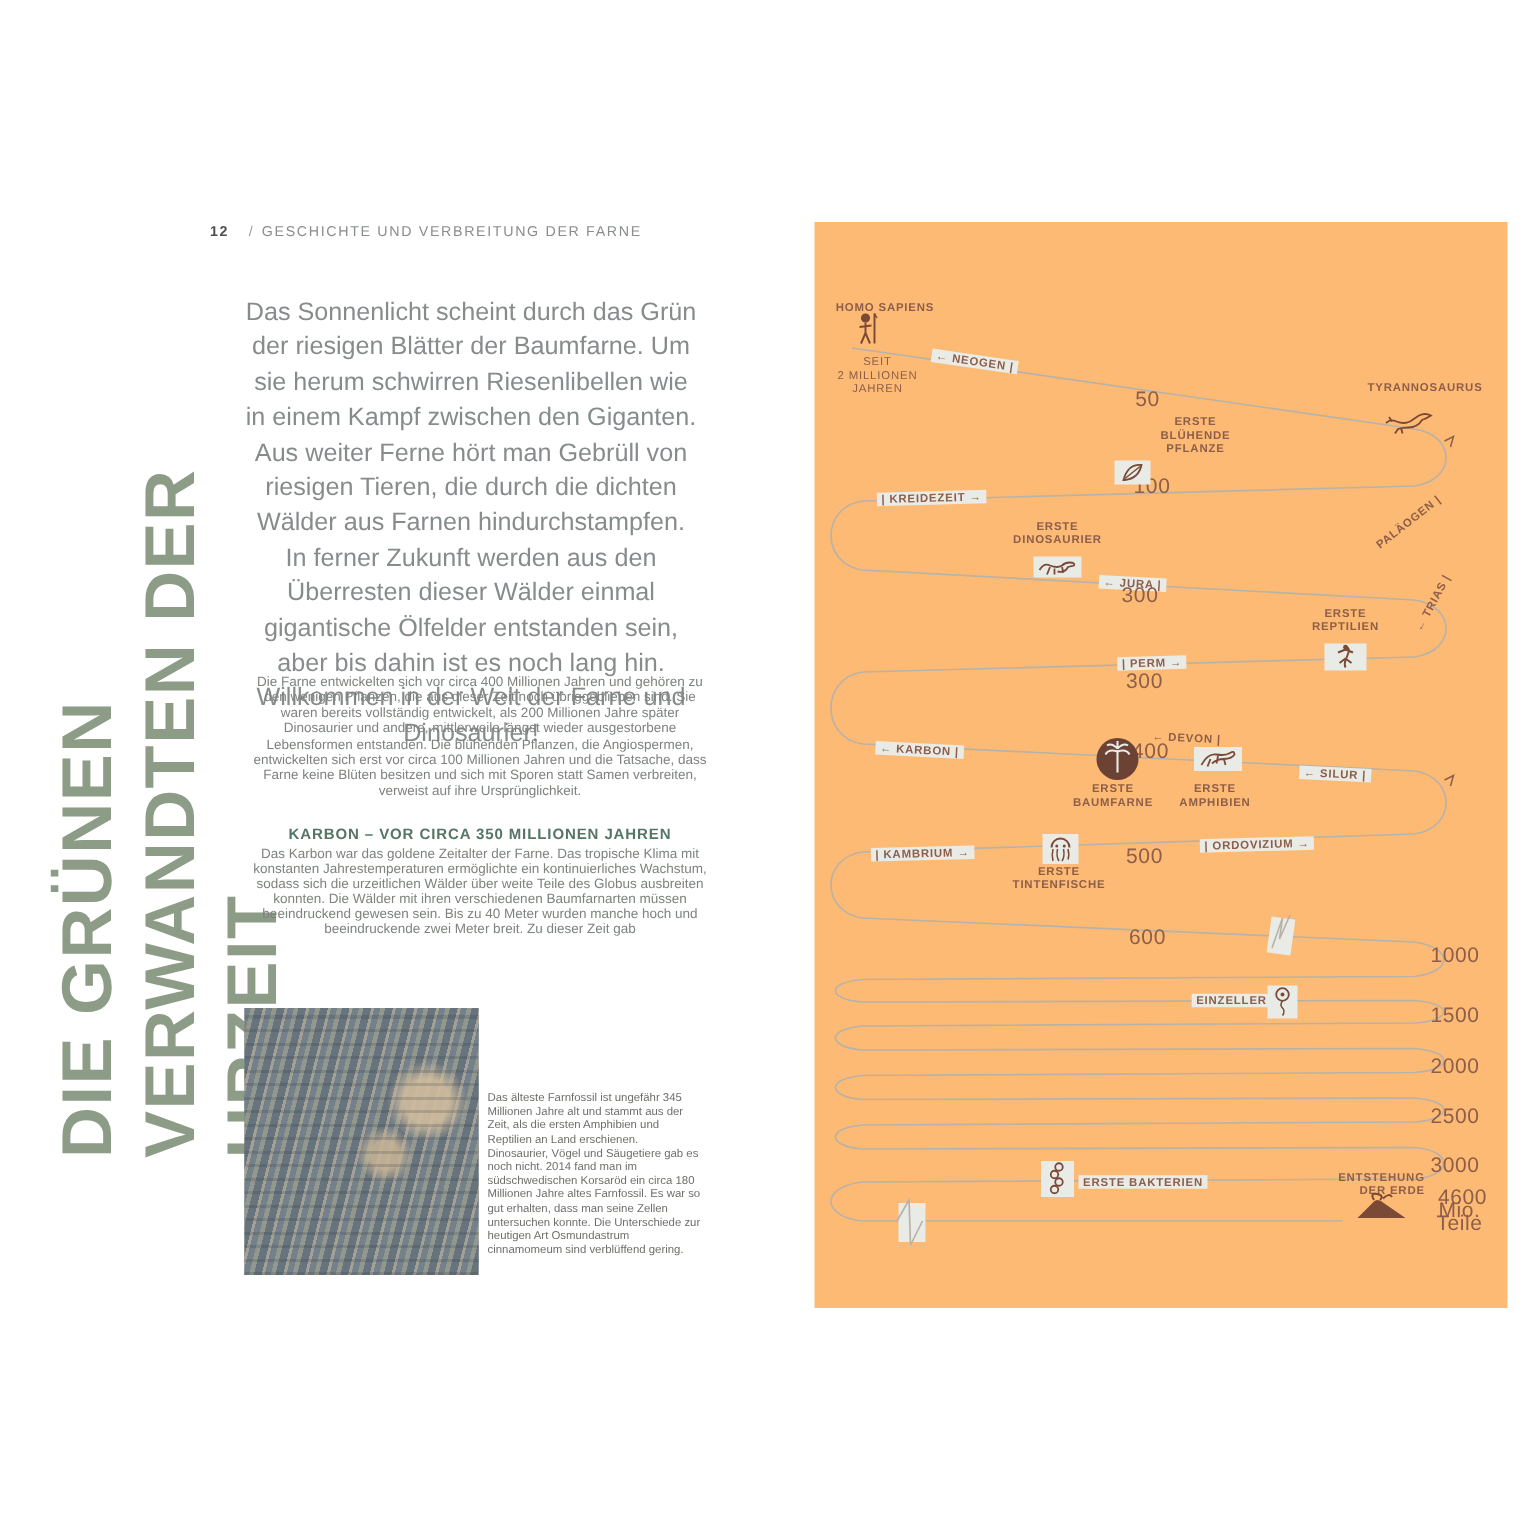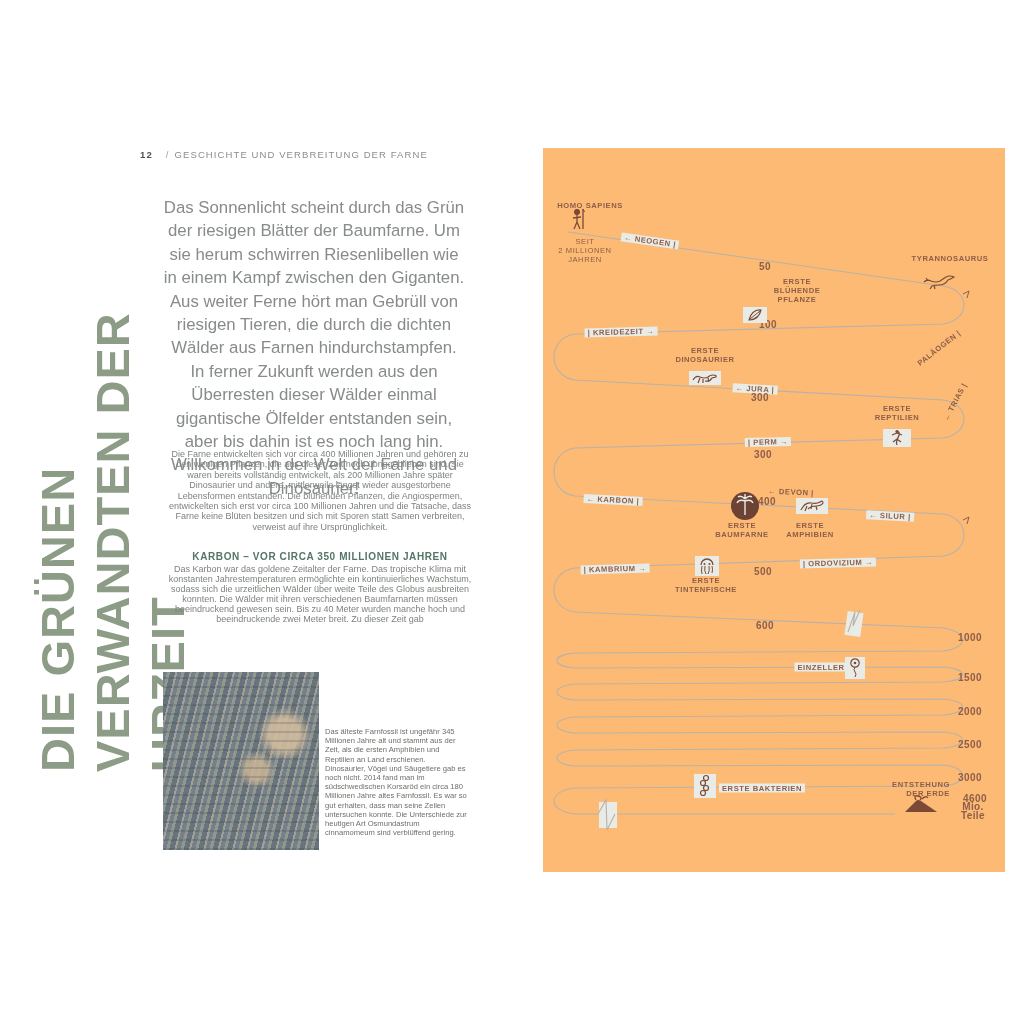--- a/index.html
+++ b/index.html
@@ -34,21 +34,21 @@
       linear-gradient(#8c8f88,#7d828a);}
   #fossil:after{content:"";position:absolute;inset:0;
       background:repeating-linear-gradient(0deg, rgba(40,50,60,.18) 0 2px, transparent 2px 9px);}
   #caption{position:absolute;left:325px;top:727px;width:142px;font-size:7.6px;line-height:9.2px;color:#6d6f6a;}
 
   
   #panel{position:absolute;left:543px;top:148px;width:462px;height:724px;background:#fdba74;}
   #panel svg.track{position:absolute;left:0;top:0;}
   .tl{position:absolute;font-weight:700;font-size:7.6px;letter-spacing:.55px;color:#8d5e49;
       white-space:pre-line;text-align:center;transform:translate(-50%,-50%);line-height:9px;}
-  .num{font-weight:700;letter-spacing:.4px;font-size:10px;}
+  .num{font-weight:400;letter-spacing:.4px;font-size:14px;}
   .mask{background:#e9ebe6;padding:0 3px;}
   .r8{transform:translate(-50%,-50%) rotate(8.2deg);}
   .rm15{transform:translate(-50%,-50%) rotate(-1.5deg);}
   .r3{transform:translate(-50%,-50%) rotate(3deg);}
   .r28{transform:translate(-50%,-50%) rotate(2.8deg);}
   .rpal{transform:translate(-50%,-50%) rotate(-38deg);}
   .rtri{transform:translate(-50%,-50%) rotate(-62deg);}
   .icon{position:absolute;transform:translate(-50%,-50%);line-height:0;}
 </style>
 </head>

